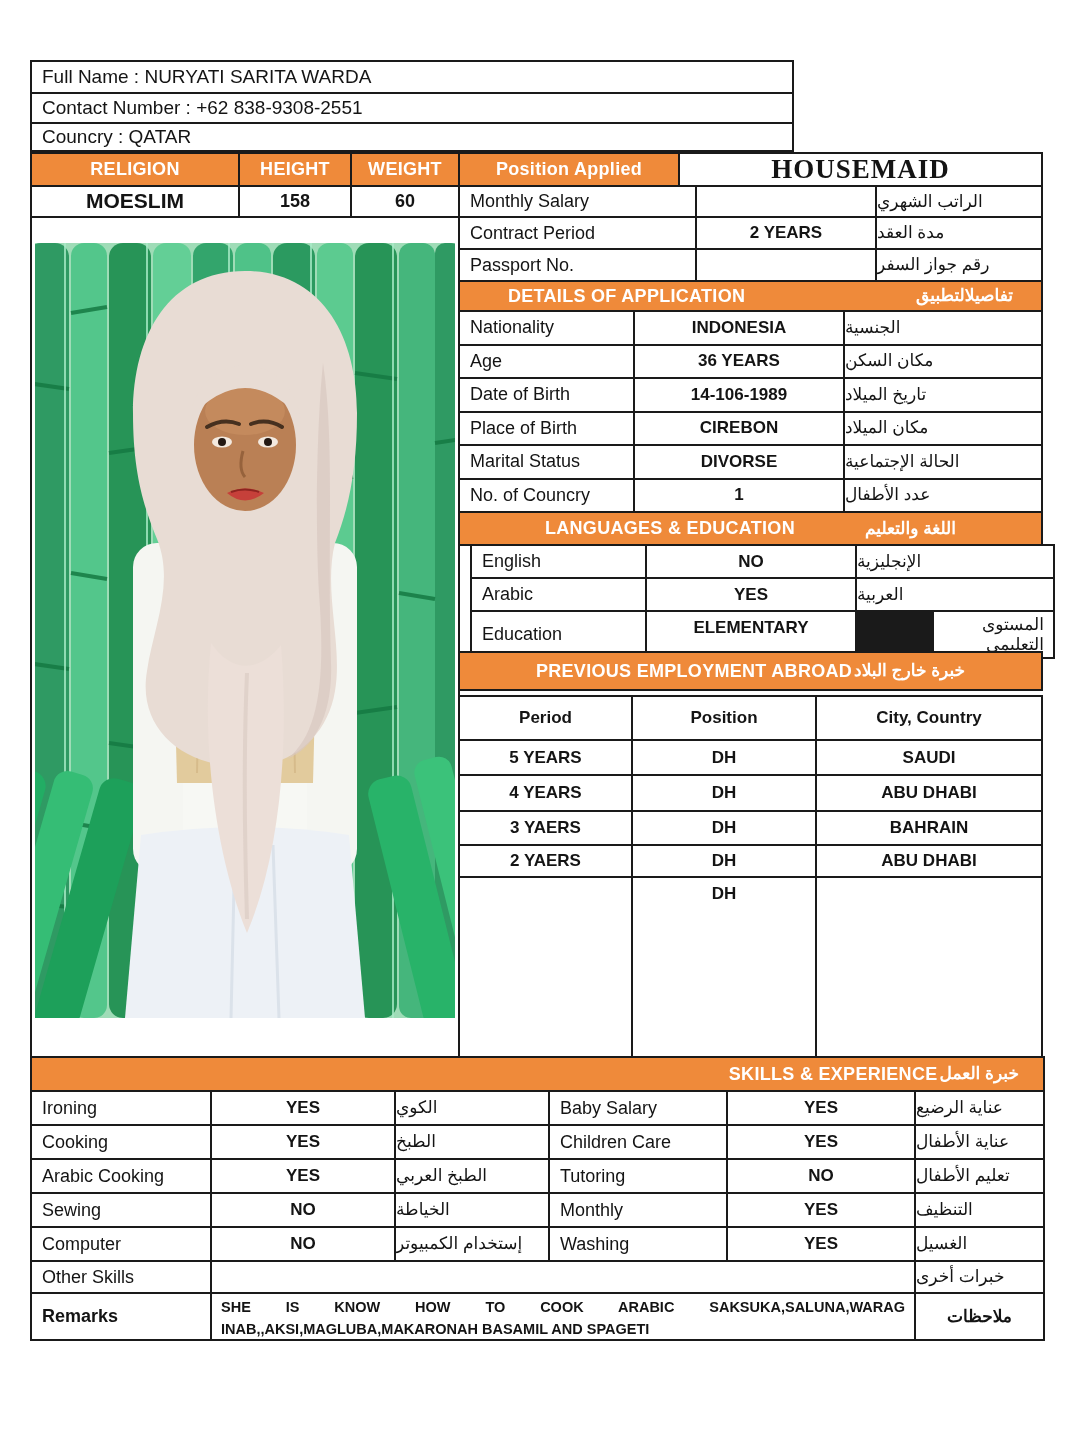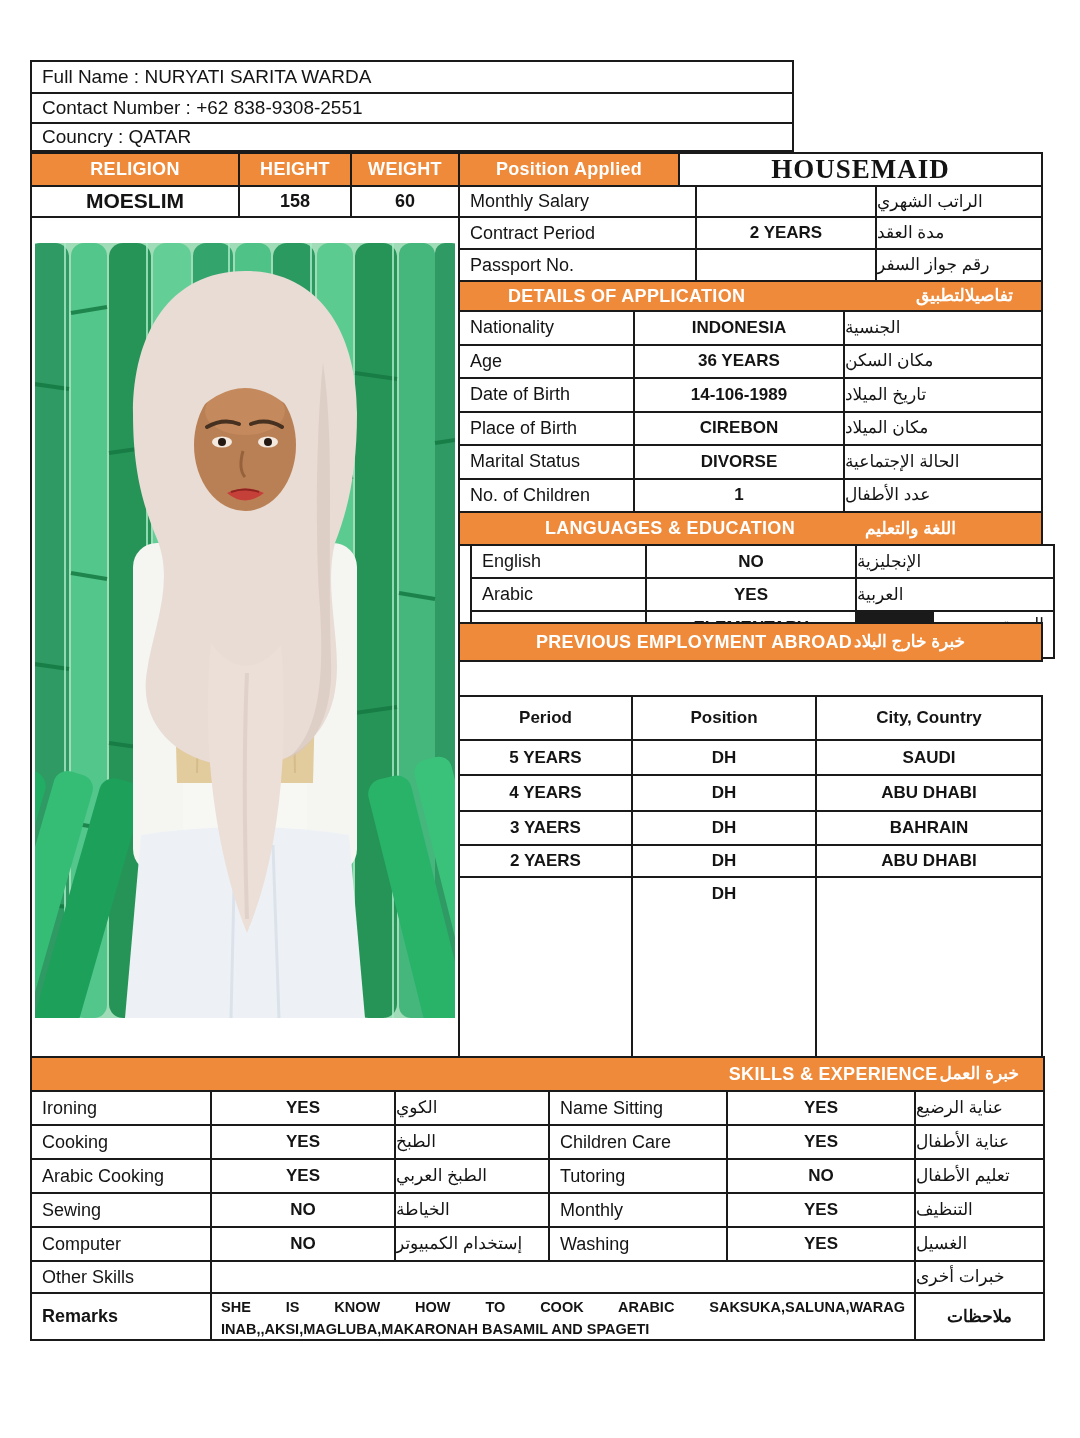--- a/index.html
+++ b/index.html
@@ -181,21 +181,21 @@
   <div class="cell r ar" dir="rtl">مكان السكن</div>
   <div class="cell l fs18">Date of Birth</div>
   <div class="cell c valbold">14-106-1989</div>
   <div class="cell r ar" dir="rtl">تاريخ الميلاد</div>
   <div class="cell l fs18">Place of Birth</div>
   <div class="cell c valbold">CIREBON</div>
   <div class="cell r ar" dir="rtl">مكان الميلاد</div>
   <div class="cell l fs18">Marital Status</div>
   <div class="cell c valbold">DIVORSE</div>
   <div class="cell r ar" dir="rtl">الحالة الإجتماعية</div>
-  <div class="cell l fs18">No. of Children</div>
+  <div class="cell l fs18">No. of Councry</div>
   <div class="cell c valbold">1</div>
   <div class="cell r ar" dir="rtl">عدد الأطفال</div>
 </div>
 
 <div class="grid" style="left:458px;top:511px;grid-template-columns:581px;grid-template-rows:31px;">
   <div class="cell orange c" style="gap:70px;text-align:right;">
     <span class="hdr-en">LANGUAGES &amp; EDUCATION</span>
     <span class="hdr-ar" dir="rtl">اللغة والتعليم</span>
   </div>
 </div>
@@ -205,21 +205,21 @@
   <div class="cell c valbold">NO</div>
   <div class="cell r ar" dir="rtl">الإنجليزية</div>
   <div class="cell l fs18">Arabic</div>
   <div class="cell c valbold">YES</div>
   <div class="cell r ar" dir="rtl">العربية</div>
   <div class="cell l fs18">Education</div>
   <div class="cell c valbold" style="align-items:flex-start;padding-top:6px;">ELEMENTARY</div>
   <div class="cell r ar" dir="rtl" style="max-width:196px;white-space:normal;width:110px;margin-left:auto;">المستوى التعليمي</div>
 </div>
 
-<div class="grid" style="left:458px;top:622px;grid-template-columns:581px;grid-template-rows:36px;">
+<div class="grid" style="left:458px;top:651px;grid-template-columns:581px;grid-template-rows:36px;">
   <div class="cell orange c" style="gap:2px;">
     <span class="hdr-en">PREVIOUS EMPLOYMENT ABROAD</span>
     <span class="hdr-ar" dir="rtl">خبرة خارج البلاد</span>
   </div>
 </div>
 
 <div class="grid" style="left:458px;top:695px;grid-template-columns:171px 182px 224px;grid-template-rows:42px 33px 34px 32px 30px 178px;">
   <div class="cell c emp-h">Period</div>
   <div class="cell c emp-h">Position</div>
   <div class="cell c emp-h">City, Country</div>
@@ -242,21 +242,21 @@
 
 <div class="grid" style="left:30px;top:1056px;grid-template-columns:178px 182px 152px 176px 186px 127px;grid-template-rows:32px 32px 32px 32px 32px 32px 30px 45px;">
   <div class="cell orange" style="grid-column:1/-1;justify-content:flex-end;padding-right:24px;gap:2px;">
     <span class="hdr-en">SKILLS &amp; EXPERIENCE</span>
     <span class="hdr-ar" dir="rtl">خبرة العمل</span>
   </div>
 
   <div class="cell l fs18">Ironing</div>
   <div class="cell c valbold">YES</div>
   <div class="cell r ar" dir="rtl">الكوي</div>
-  <div class="cell l fs18">Name Sitting</div>
+  <div class="cell l fs18">Baby Salary</div>
   <div class="cell c valbold">YES</div>
   <div class="cell r ar" dir="rtl">عناية الرضيع</div>
 
   <div class="cell l fs18">Cooking</div>
   <div class="cell c valbold">YES</div>
   <div class="cell r ar" dir="rtl">الطبخ</div>
   <div class="cell l fs18">Children Care</div>
   <div class="cell c valbold">YES</div>
   <div class="cell r ar" dir="rtl">عناية الأطفال</div>
 

